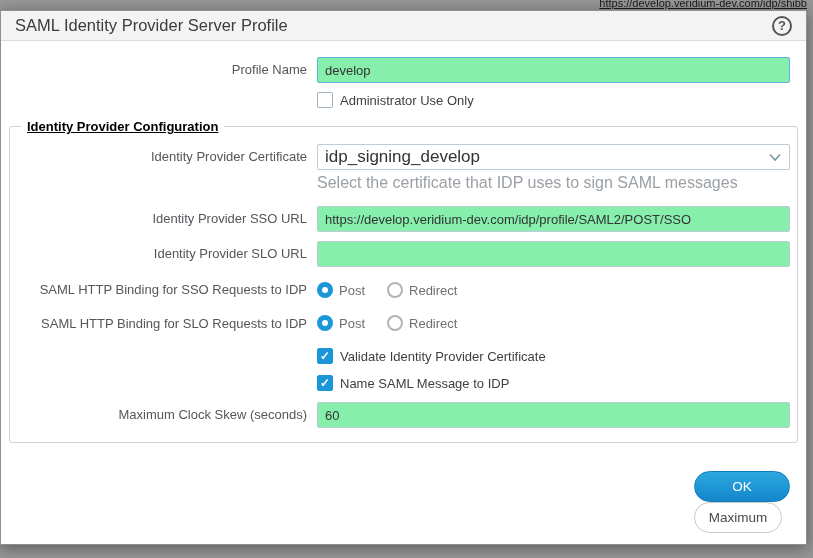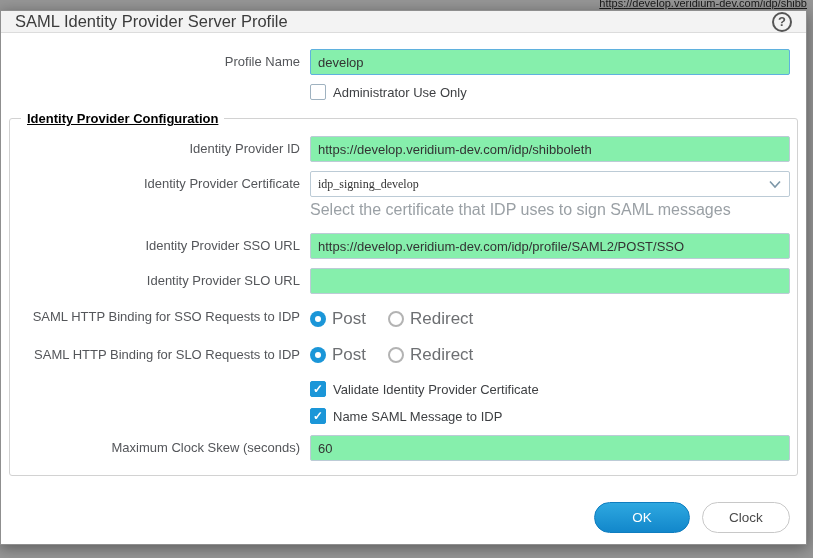--- a/index.html
+++ b/index.html
@@ -15,38 +15,38 @@
     white-space:nowrap;
   }
   .dialog {
     position:absolute; left:0; top:10px;
     width:807px; height:535px;
     background:#fff;
     border:1px solid #8f8f8f;
     box-shadow:0 3px 14px rgba(0,0,0,.4);
   }
   .dialog-header {
-    height:22px;
+    height:30px;
     background:#f3f3f3;
     border-bottom:1px solid #dcdcdc;
     display:flex; align-items:center;
     padding:0 14px;
   }
   .dialog-title { font-size:16.5px; color:#3c3c3c; }
   .help-btn {
     margin-left:auto;
     width:20px; height:20px; border-radius:50%;
     border:2px solid #555; color:#555;
     font-size:13px; font-weight:bold;
     display:flex; align-items:center; justify-content:center;
     cursor:pointer;
   }
   .dialog-body { padding-top:16px; }
 
-  .row { display:flex; align-items:center; margin:0 16px 9px 9px; }
+  .row { display:flex; align-items:center; margin:0 16px 9px 16px; }
   .row.top-align { align-items:flex-start; }
   .lbl {
     flex:0 0 300px; text-align:right; padding-right:10px;
     color:#54565a; font-size:13px; line-height:1.35;
   }
   .ctl { flex:1; display:flex; align-items:center; }
 
   input.txt {
     width:100%; height:26px;
     border:1px solid #bccbd6; border-radius:2px;
@@ -72,30 +72,30 @@
     width:16px; height:16px; flex:0 0 16px;
     border:2px solid #b3b3b3; border-radius:50%;
     background:#fff; cursor:pointer; position:relative;
     margin-right:6px;
   }
   .radio.selected { border:none; background:#1b96d8; }
   .radio.selected::after {
     content:""; position:absolute; left:5px; top:5px;
     width:6px; height:6px; border-radius:50%; background:#fff;
   }
-  .radio-label { font-size:17px; color:#6d6f72; margin-right:22px; }
+  .radio-label { font-size:13px; color:#6d6f72; margin-right:22px; }
 
   
   .select {
     width:100%; height:26px;
     border:1px solid #bccbd6; border-radius:2px;
     background:#fff; cursor:pointer;
     display:flex; align-items:center; padding:0 7px;
   }
-  .select-value { flex:1; font-size:12px; color:#333;font-family:Liberation Serif, serif; }
+  .select-value { flex:1; font-size:17px; color:#333; }
   .chevron { color:#7d97a8; display:flex; }
 
   fieldset.config {
     margin:4px 8px 0 8px;
     border:1px solid #d2d2d2; border-radius:3px;
     padding:10px 7px 14px 0;
   }
   fieldset.config .lbl { flex:0 0 291px; }
   fieldset.config .row { margin-right:0; }
   legend.config-legend {
@@ -103,21 +103,21 @@
     font-size:13px; font-weight:bold; color:#000000;text-decoration:underline;
   }
   .hint { font-size:16px; color:#9aa0a5; }
   .row.hint-row { margin-top:-5px; margin-bottom:14px; }
   .row.gap-before { margin-top:14px; }
   .row.binding { margin-bottom:16px; }
   .row.cb-row { margin-bottom:11px; }
 
   .footer {
     position:absolute; right:16px; bottom:11px;
-    display:flex; gap:12px;
+    display:flex; gap:0;flex-direction:column;
   }
   .btn {
     height:31px; border-radius:16px;
     font-size:13.5px; font-family:inherit;
     display:flex; align-items:center; justify-content:center;
     cursor:pointer;
   }
   .btn-ok {
     width:96px; color:#fff;
     background:linear-gradient(#2ea8e0,#1287cb);
@@ -153,26 +153,20 @@
       <div class="lbl"></div>
       <div class="ctl">
         <span class="cb"></span>
         <span class="cb-label">Administrator Use Only</span>
       </div>
     </div>
 
     <fieldset class="config">
       <legend class="config-legend">Identity Provider Configuration</legend>
 
-      <div class="row">
-        <div class="lbl">Identity Provider ID</div>
-        <div class="ctl">
-          <input class="txt" type="text" value="https://develop.veridium-dev.com/idp/shibboleth" style="">
-        </div>
-      </div>
 
       <div class="row">
         <div class="lbl">Identity Provider Certificate</div>
         <div class="ctl">
           <div class="select">
             <span class="select-value">idp_signing_develop</span>
             <span class="chevron">
               <svg width="14" height="14" viewBox="0 0 14 14">
                   <polyline points="2,4.5 7,10 12,4.5" fill="none" stroke="#7d97a8" stroke-width="1.6"></polyline>
                 </svg>
@@ -243,16 +237,16 @@
         <div class="ctl">
           <input class="txt" type="text" value="60" style="">
         </div>
       </div>
 
     </fieldset>
   </div>
 
   <div class="footer">
     <button class="btn btn-ok">OK</button>
-    <button class="btn btn-cancel">Clock</button>
+    <button class="btn btn-cancel">Maximum</button>
   </div>
 
 </div>
 
 </body></html>

